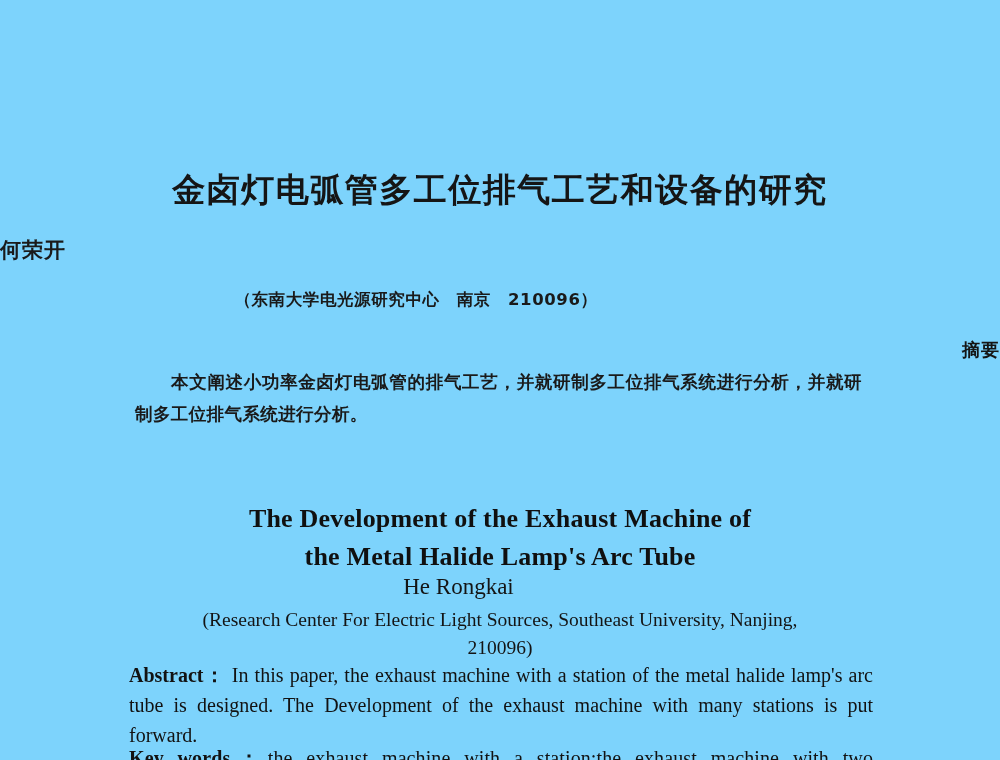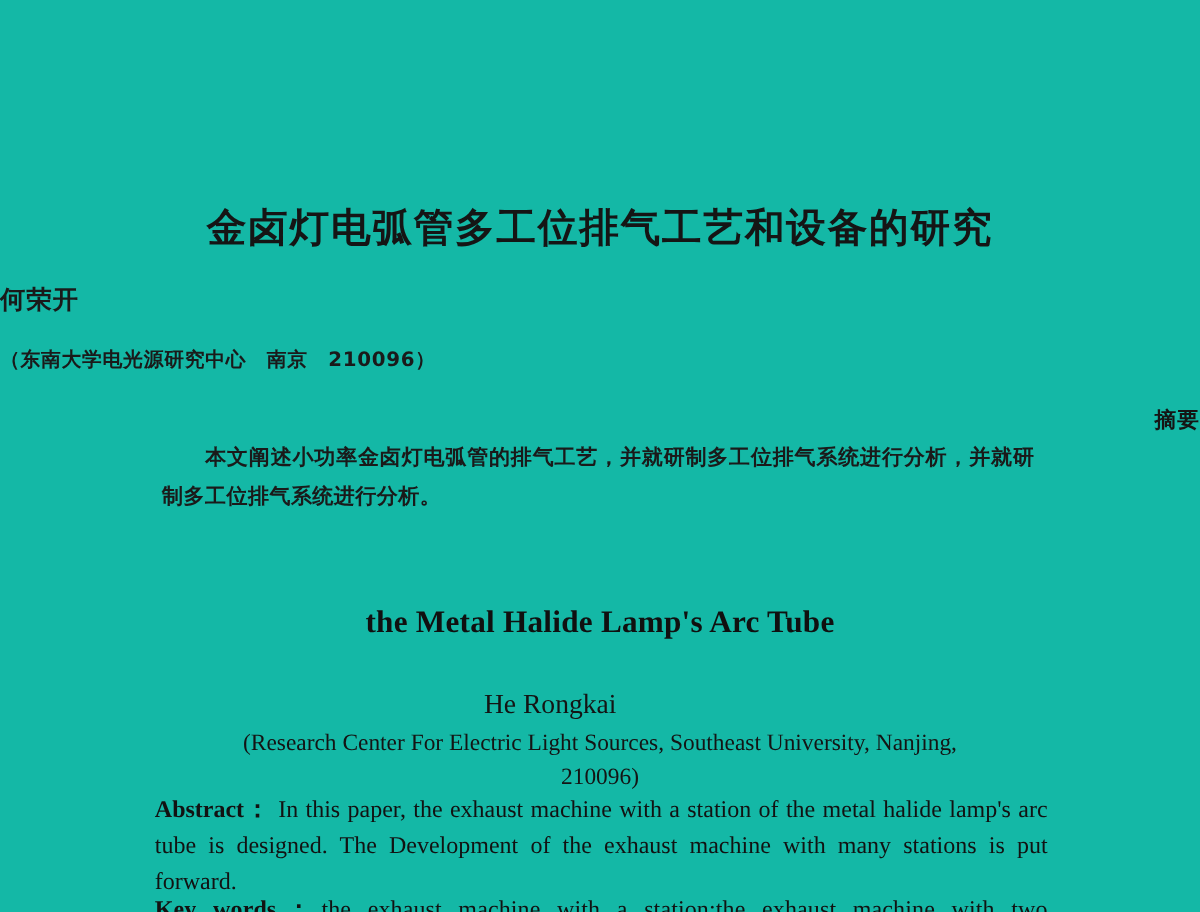--- a/index.html
+++ b/index.html
@@ -13,21 +13,21 @@
     overflow: hidden;
     position: relative;
     font-family: "Liberation Serif", "DejaVu Serif", serif;
     color: #111111;
     -webkit-font-smoothing: none;
   }
 
   .page {
     position: absolute;
     inset: 0;
-    background: #14b8a6;
+    background: #7dd3fc;
     padding-left: 32px;
   }
 
   
   .cn-title {
     position: absolute;
     top: 168px;
     left: 0;
     width: 1000px;
     text-align: center;
@@ -51,20 +51,21 @@
     letter-spacing: 1px;
     color: #1a1a1a;
   }
 
   
   .cn-affil {
     position: absolute;
     top: 289px;
     left: 0;
     width: 832px;
+    text-align: center;
     font-family: "DejaVu Sans", "Liberation Sans", sans-serif;
     font-size: 16.5px;
     font-weight: 600;
     letter-spacing: 0.6px;
     color: #1a1a1a;
   }
 
   
   .cn-abstract-head {
     position: absolute;
@@ -202,20 +203,21 @@
   <div class="cn-author">何荣开</div>
 
   <div class="cn-affil">（东南大学电光源研究中心　南京　210096）</div>
 
   <div class="cn-abstract-head">摘要</div>
 
   <div class="cn-abstract-body">本文阐述小功率金卤灯电弧管的排气工艺，并就研制多工位排气系统进行分析，并就研制多工位排气系统进行分析。</div>
 
 
   <div class="en-title">
+    <span class="line">The Development of the Exhaust Machine of</span>
     <span class="line">the Metal Halide Lamp's Arc Tube</span>
   </div>
 
   <div class="en-author">He Rongkai</div>
 
   <div class="en-affil">
     <span class="line">(Research Center For Electric Light Sources, Southeast University, Nanjing,</span>
     <span class="line">210096)</span>
   </div>
 

